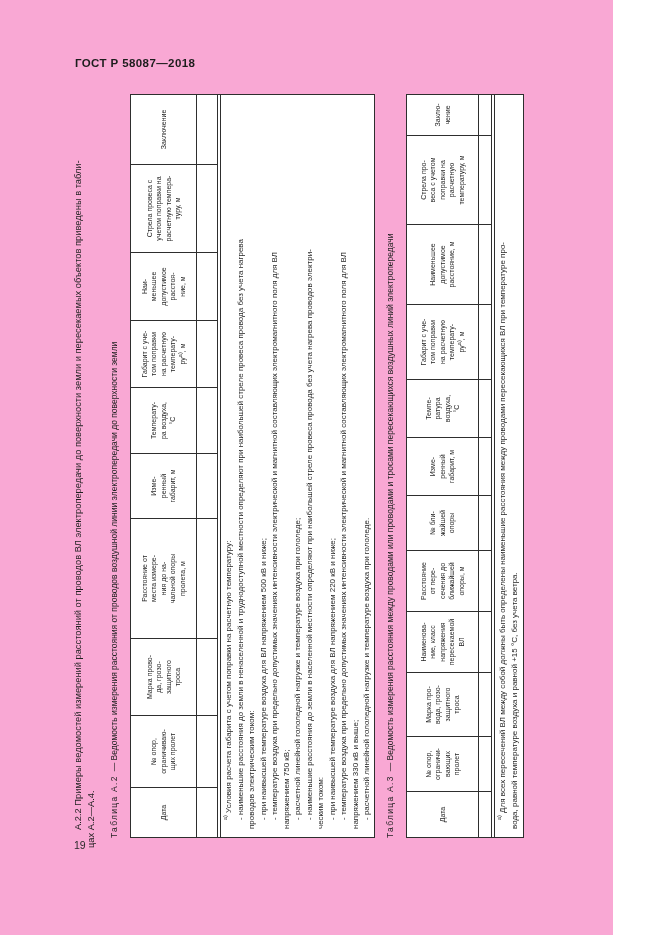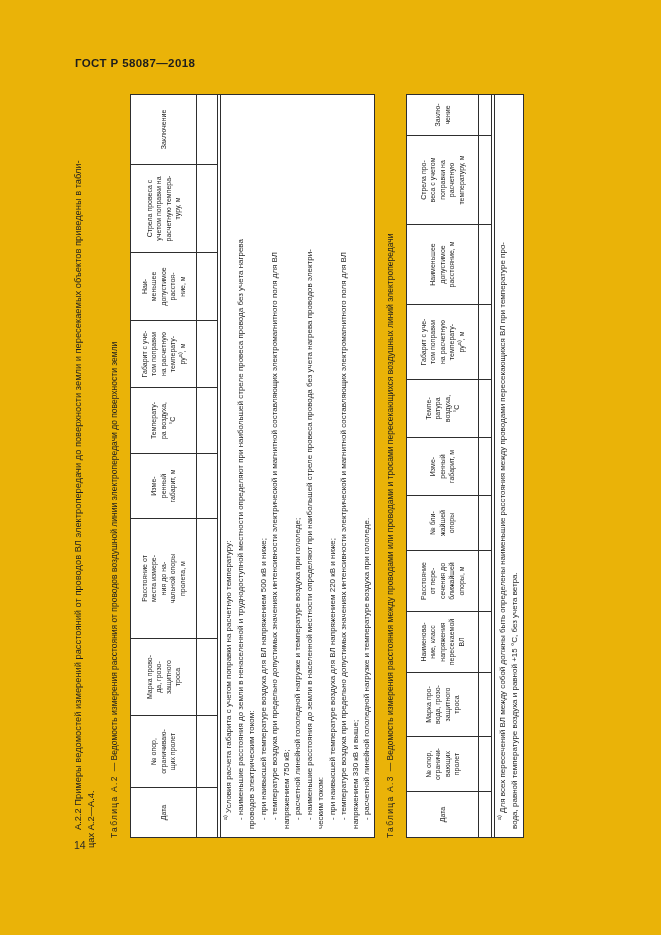--- a/index.html
+++ b/index.html
@@ -1,18 +1,18 @@
 <!DOCTYPE html>
 <html><head>
 <meta charset="utf-8">
 <title>Document</title>
 <style>
   html,body{margin:0;padding:0;background:#ffffff;}
   .page{
-    position:relative; width:661px; height:935px; background:#eab308;
+    position:relative; width:613px; height:935px; background:#f9a8d4;
     font-family:"Liberation Sans","DejaVu Sans",sans-serif; color:#222;
     overflow:hidden;
     text-decoration:underline;
   }
   .gost-header{
     position:absolute; left:75px; top:57px;
     font-size:11.5px; font-weight:bold; letter-spacing:.4px; color:#1d1d1d;
   }
   .page-number{
     position:absolute; left:74px; top:839px; font-size:10.5px; color:#2a2a2a;
@@ -81,21 +81,21 @@
   .ta3 .th:nth-child(9), .ta3 .td:nth-child(9){ width:75px; }
   .ta3 .th:nth-child(10),.ta3 .td:nth-child(10){ width:80px; }
   .ta3 .th:nth-child(11),.ta3 .td:nth-child(11){ width:89px; }
 </style>
 </head>
 <body>
 
 <div class="page">
 
   <div class="gost-header">ГОСТ Р 58087—2018</div>
-  <div class="page-number">14</div>
+  <div class="page-number">19</div>
 
   <div class="rotated">
 
     <p class="intro">А.2.2 Примеры ведомостей измерений расстояний от проводов ВЛ электропередачи до поверхности земли и пересекаемых объектов приведены в табли-
 цах А.2—А.4.</p>
 
     <div class="caption first">
       <span class="cap-label">Таблица А.2</span><span class="cap-title">— Ведомость измерения расстояния от проводов воздушной линии электропередачи до поверхности земли</span>
     </div>
 

